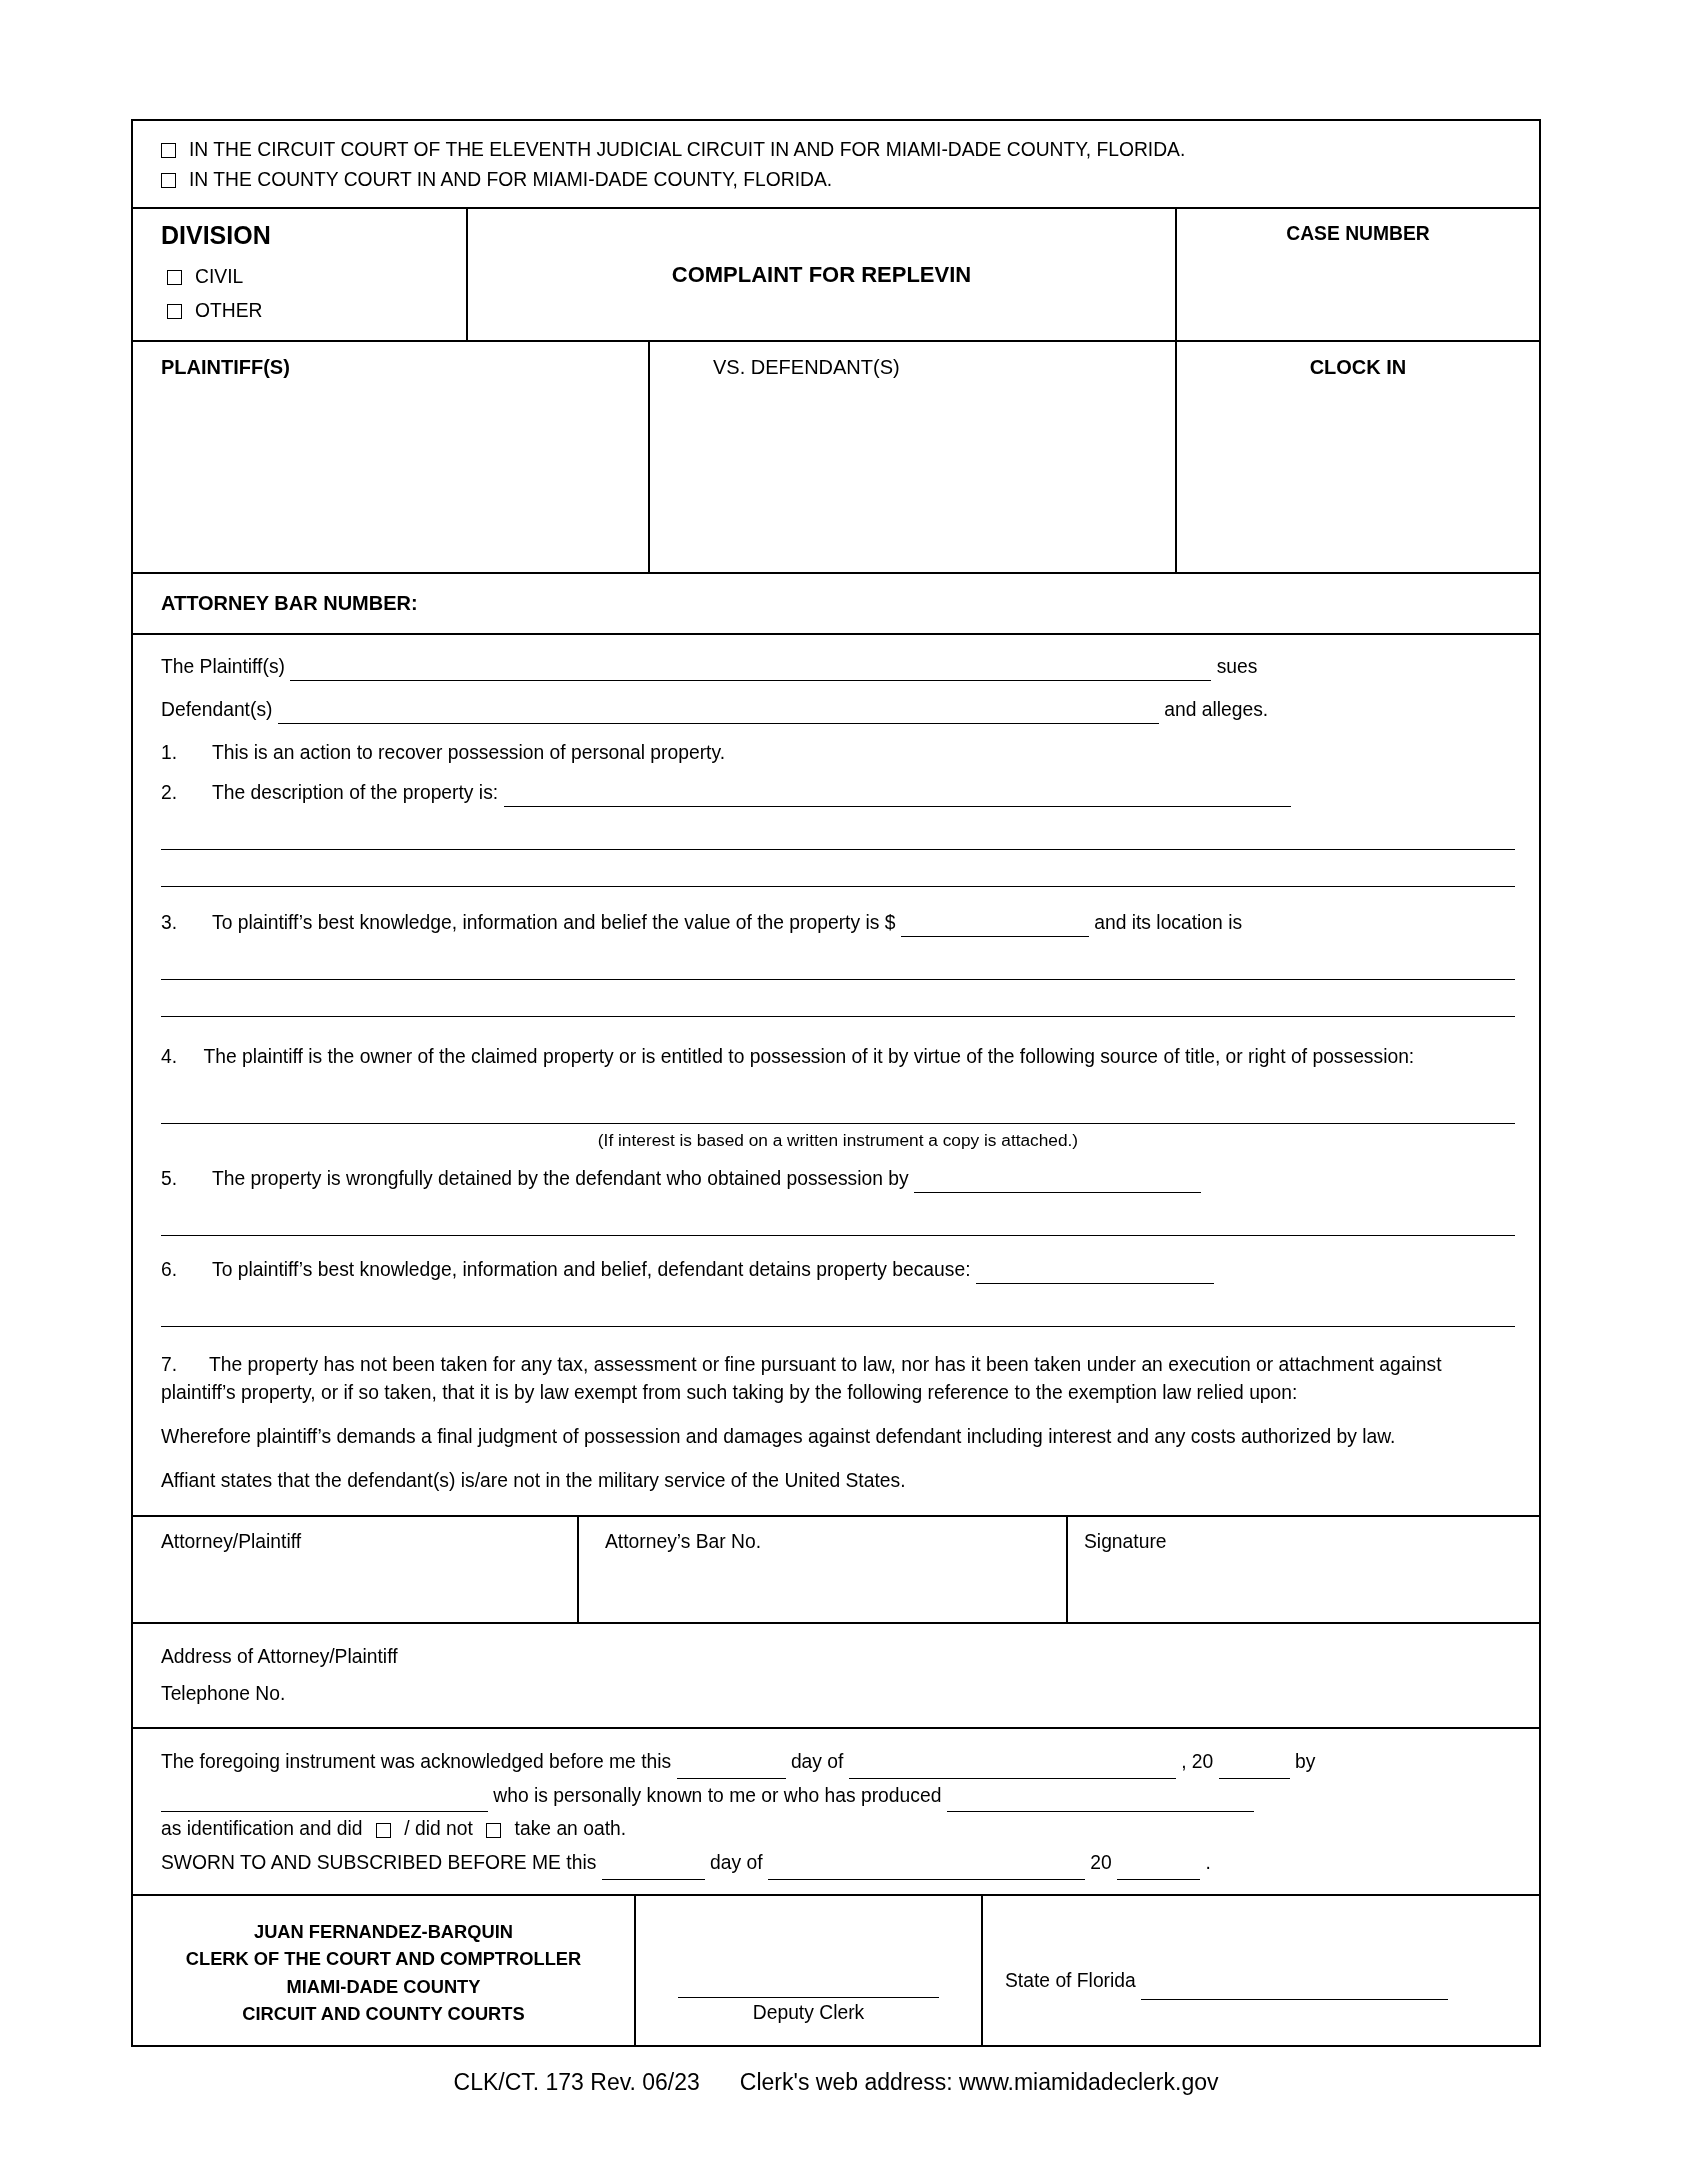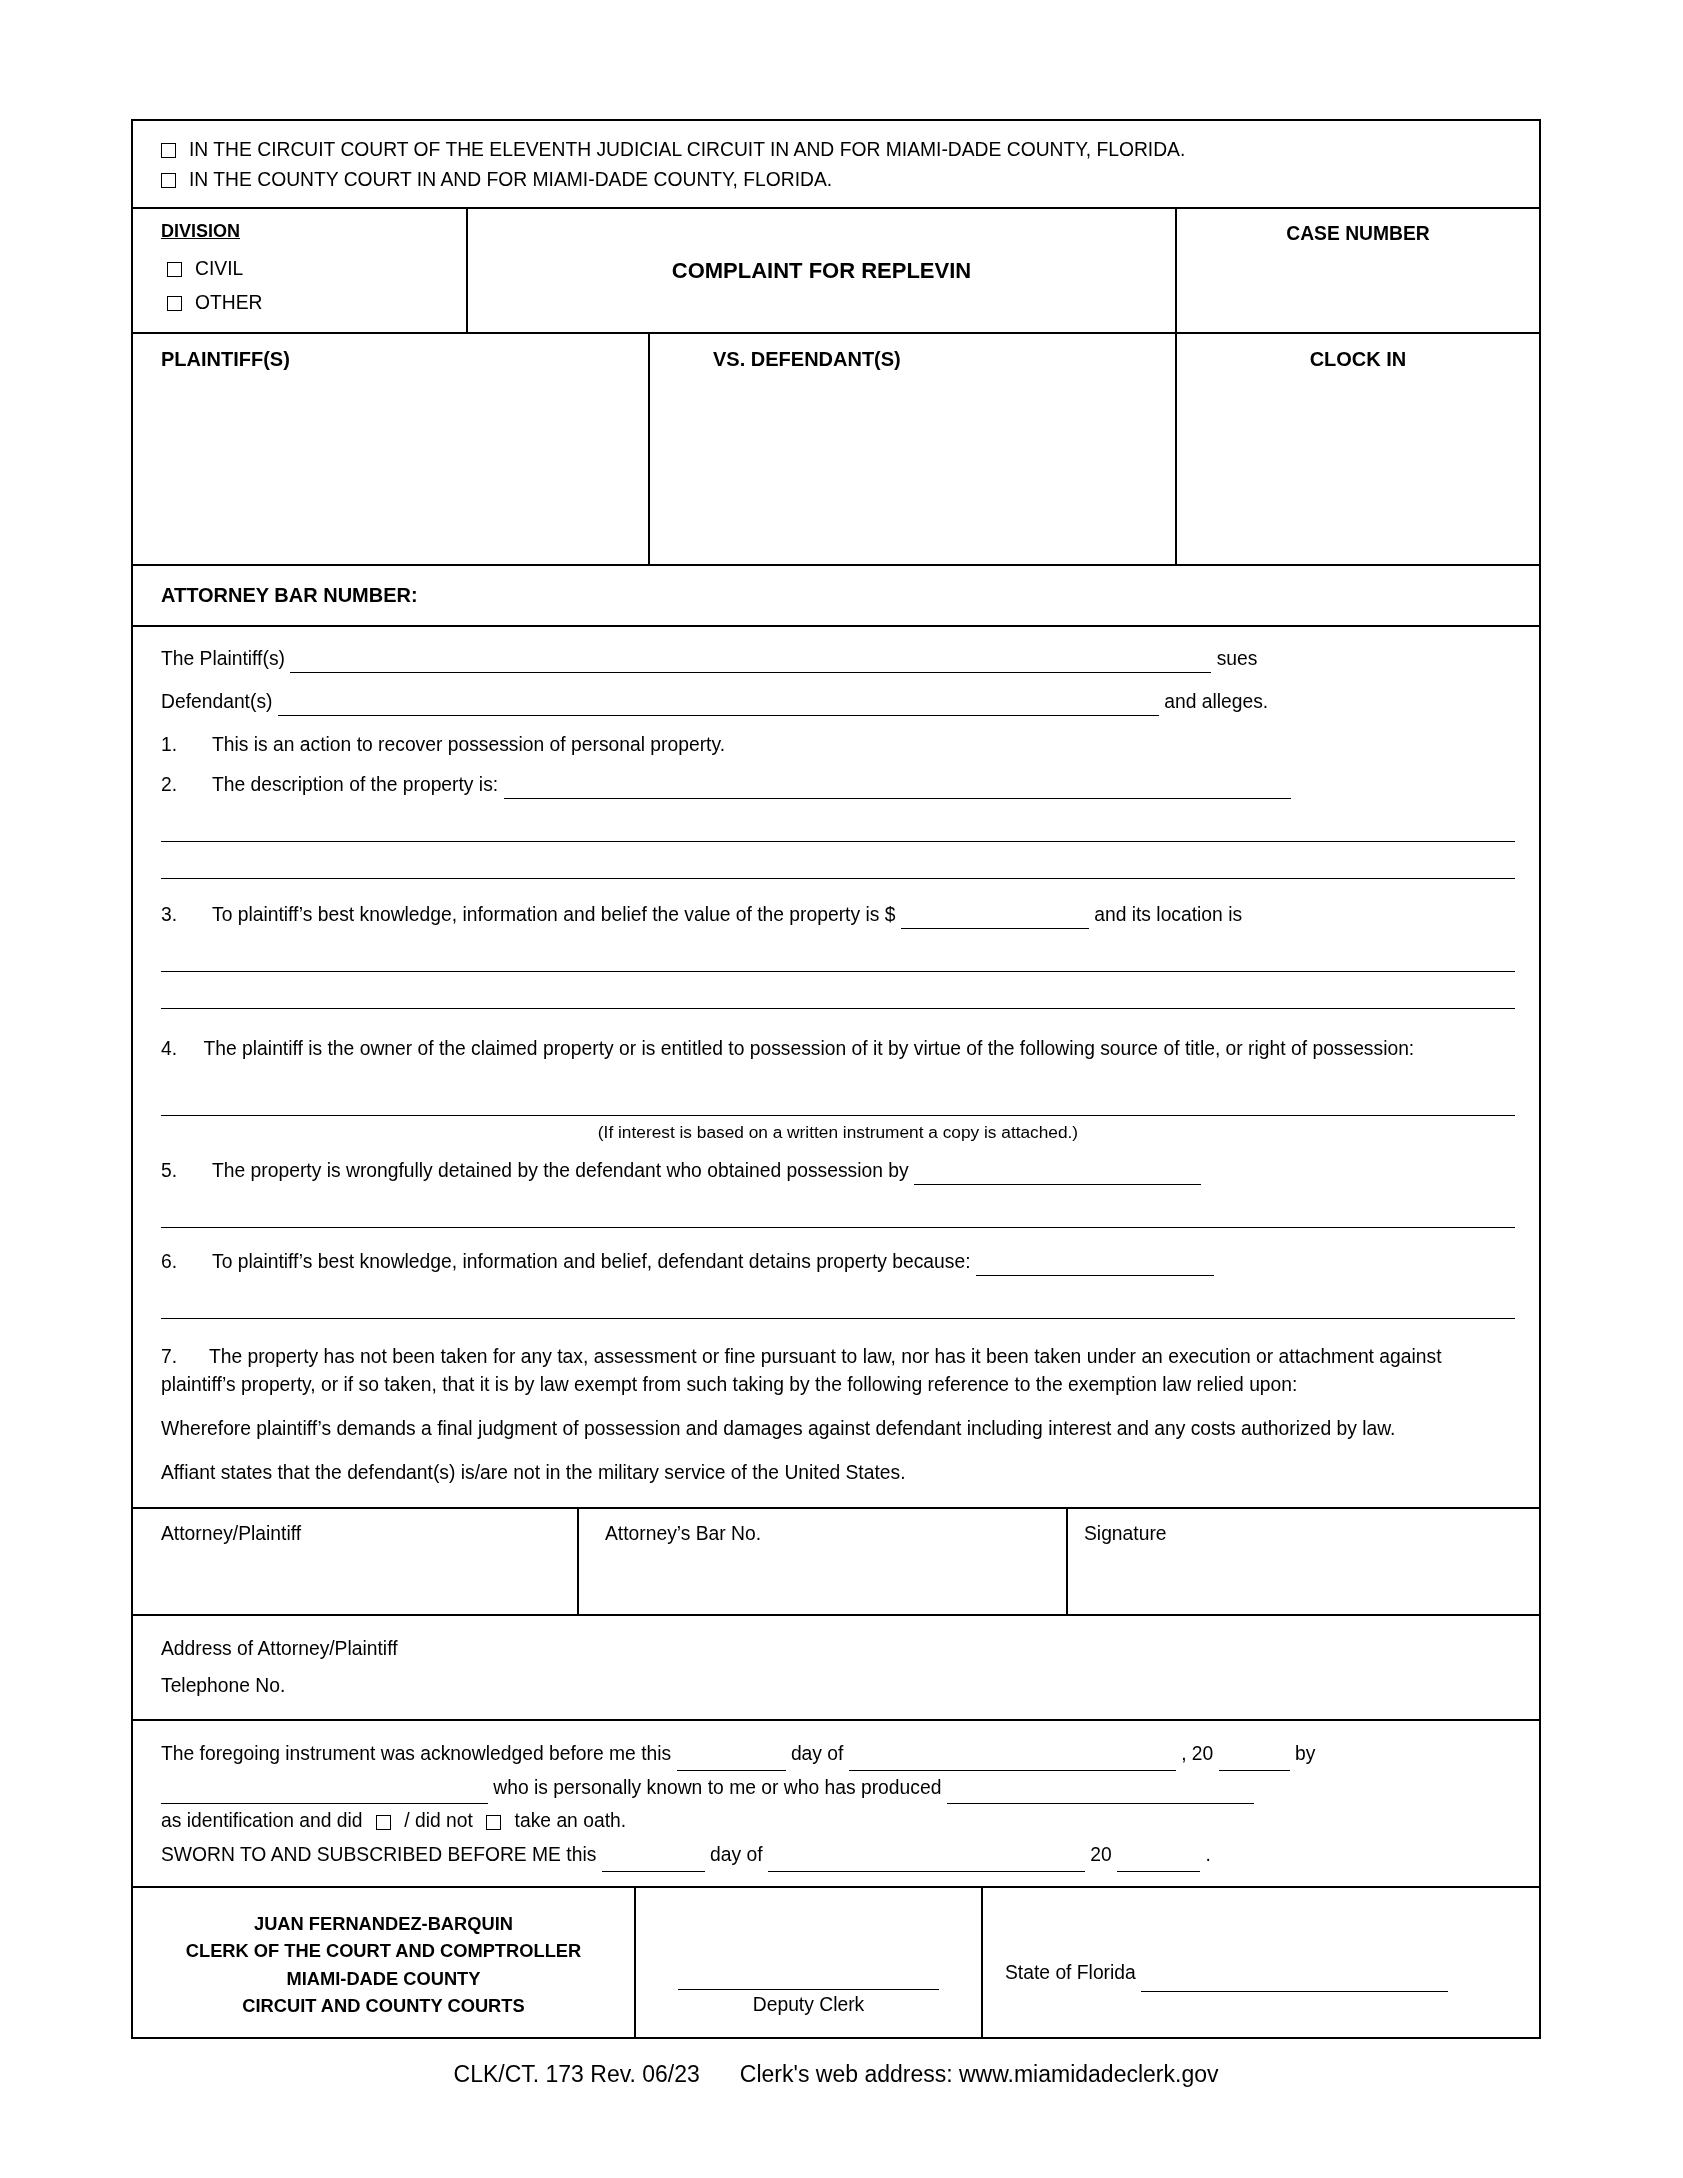--- a/index.html
+++ b/index.html
@@ -51,21 +51,21 @@
     border: 1.6px solid #000;
     margin-right: 13px;
     position: relative;
     top: 0px;
     vertical-align: middle;
   }
   .court-block { padding: 14px 12px 12px 28px; }
 
   
   .division { width: 333px; padding: 12px 12px 12px 28px; }
-  .division .hdr { font-size: 18px; font-weight: bold; margin-bottom: 10px; text-decoration: underline; }
+  .division .hdr { font-size: 25px; font-weight: bold; margin-bottom: 10px; }
   .division .opt { font-size: 19.3px; line-height: 34px; padding-left: 6px; }
   .title-cell {
     flex: 1;
     display: flex;
     align-items: center;
     justify-content: center;
     font-size: 22px;
     font-weight: bold;
   }
   .case-cell {
@@ -75,21 +75,21 @@
     font-size: 19.3px;
     font-weight: bold;
   }
 
   
   .party {
     height: 230px;
     padding-top: 14px;
   }
   .plaintiff { width: 515px; padding-left: 28px; font-size: 20px; font-weight: bold; }
-  .defendant { flex: 1; font-size: 20px; font-weight: bold; padding-left: 63px; }
+  .defendant { flex: 1; font-size: 20px; font-weight: normal; padding-left: 63px; }
   .clockin { width: 364px; text-align: center; font-size: 20px; font-weight: bold; }
 
   
   .barnum {
     font-size: 20px;
     font-weight: bold;
     padding: 18px 12px 18px 28px;
   }
 
   

